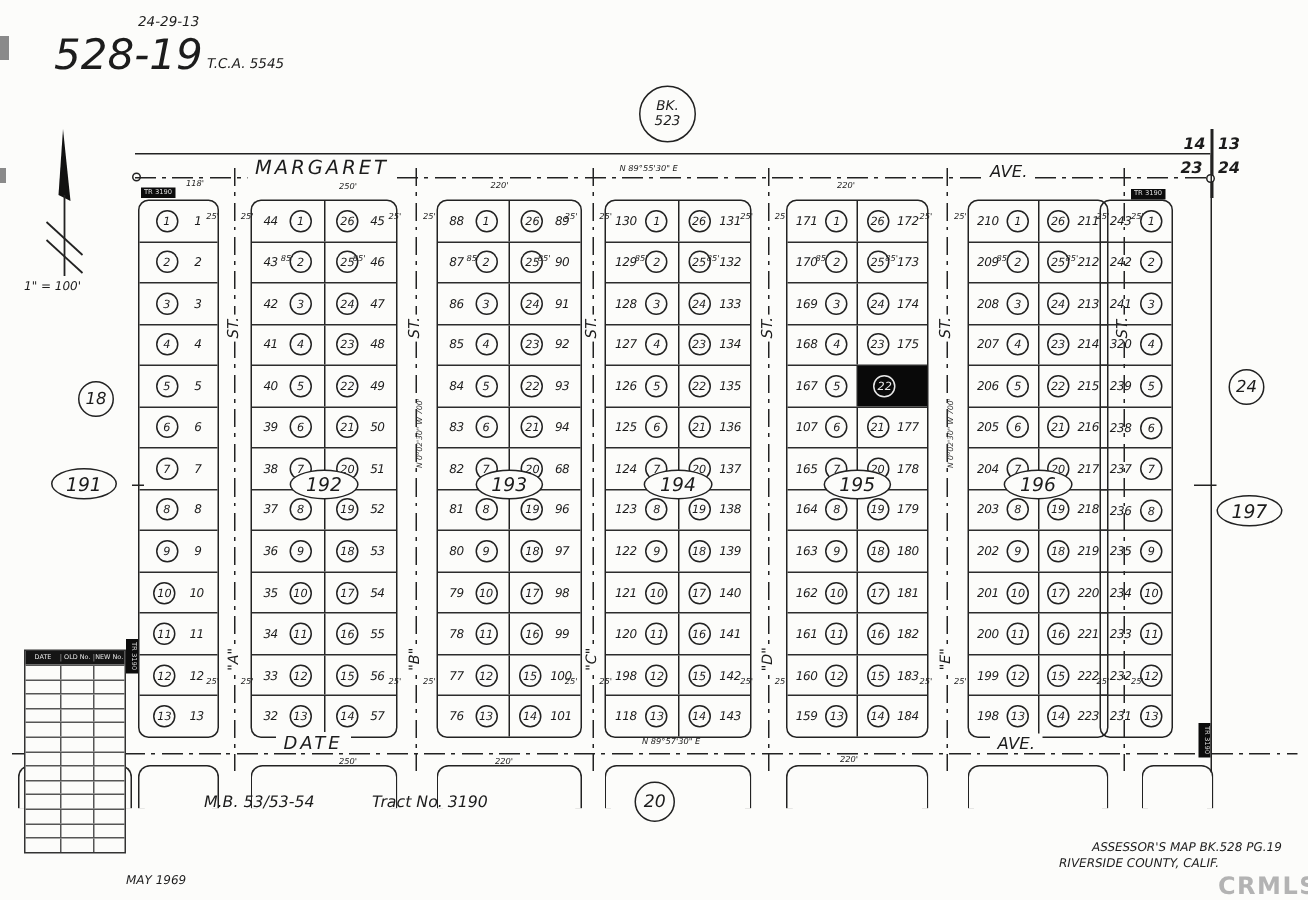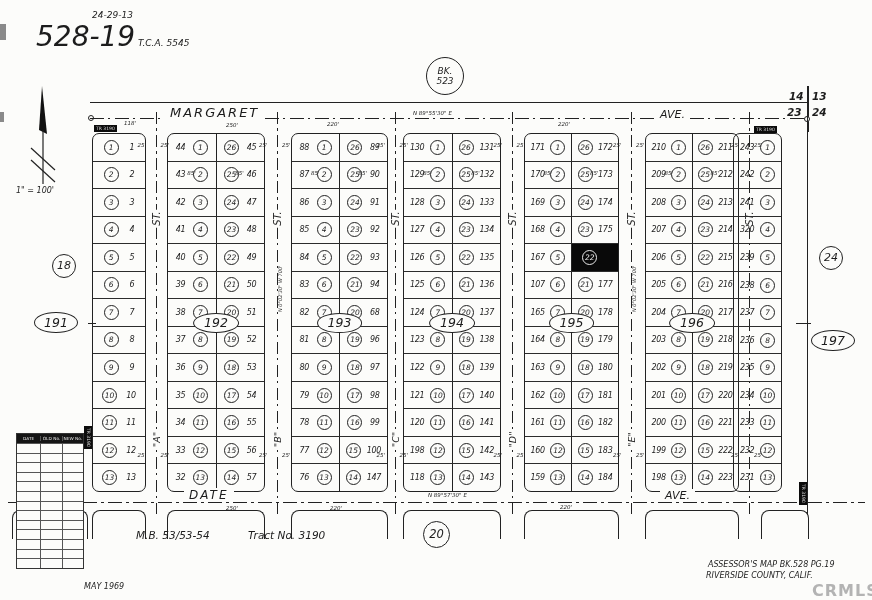--- a/index.html
+++ b/index.html
@@ -452,21 +452,21 @@
           <span class="lotno">100</span>
         </div>
       </div>
       <div class="lrow">
         <div class="cell cl">
           <span class="lotno">76</span>
           <span class="circ">13</span>
         </div>
         <div class="cell cr">
           <span class="circ">14</span>
-          <span class="lotno">147</span>
+          <span class="lotno">101</span>
         </div>
       </div>
       <div class="blklabel">193</div>
       <span class="dim d85 l">85'</span>
       <span class="dim d85 r">85'</span>
     </div>
   <div class="block" style="left:403px;width:96px;">
       <div class="lrow">
         <div class="cell cl">
           <span class="lotno">130</span>
@@ -1096,19 +1096,19 @@
           <div class="rtc"></div>
           <div class="rtc"></div>
           <div class="rtc"></div>
         </div>
       </div>
   </div>
 
   <span class="txt" style="left:136px;top:529px;font-size:10.5px;">M.B. 53/53-54</span>
   <span class="txt" style="left:248px;top:529px;font-size:10.5px;">Tract No. 3190</span>
   <span class="txt" style="left:84px;top:582px;font-size:8px;">MAY 1969</span>
-  <span class="txt" style="left:708px;top:560px;font-size:8px;">ASSESSOR'S MAP BK.528 PG.19</span>
+  <span class="txt" style="left:728px;top:560px;font-size:8px;">ASSESSOR'S MAP BK.528 PG.19</span>
   <span class="txt" style="left:706px;top:571px;font-size:8px;">RIVERSIDE COUNTY, CALIF.</span>
   <span class="txt wm" style="left:812px;top:581px;font-size:16px;font-weight:bold;">CRMLS</span>
 
   <div class="smudge" style="left:0;top:24px;width:6px;height:16px;"></div>
   <div class="smudge" style="left:0;top:112px;width:4px;height:10px;"></div>
 </div>
 
 </body></html>

